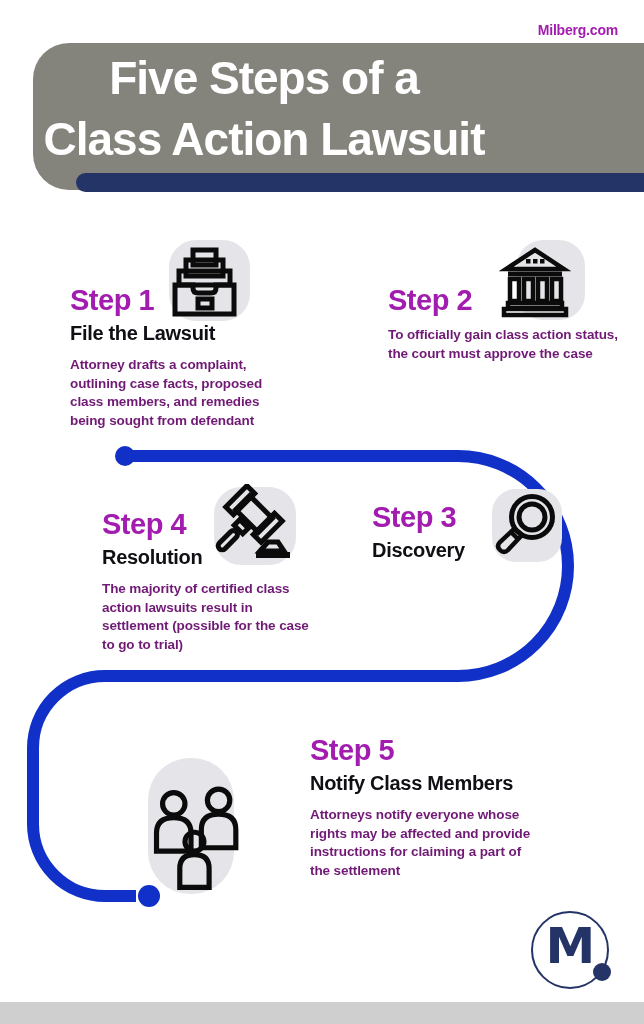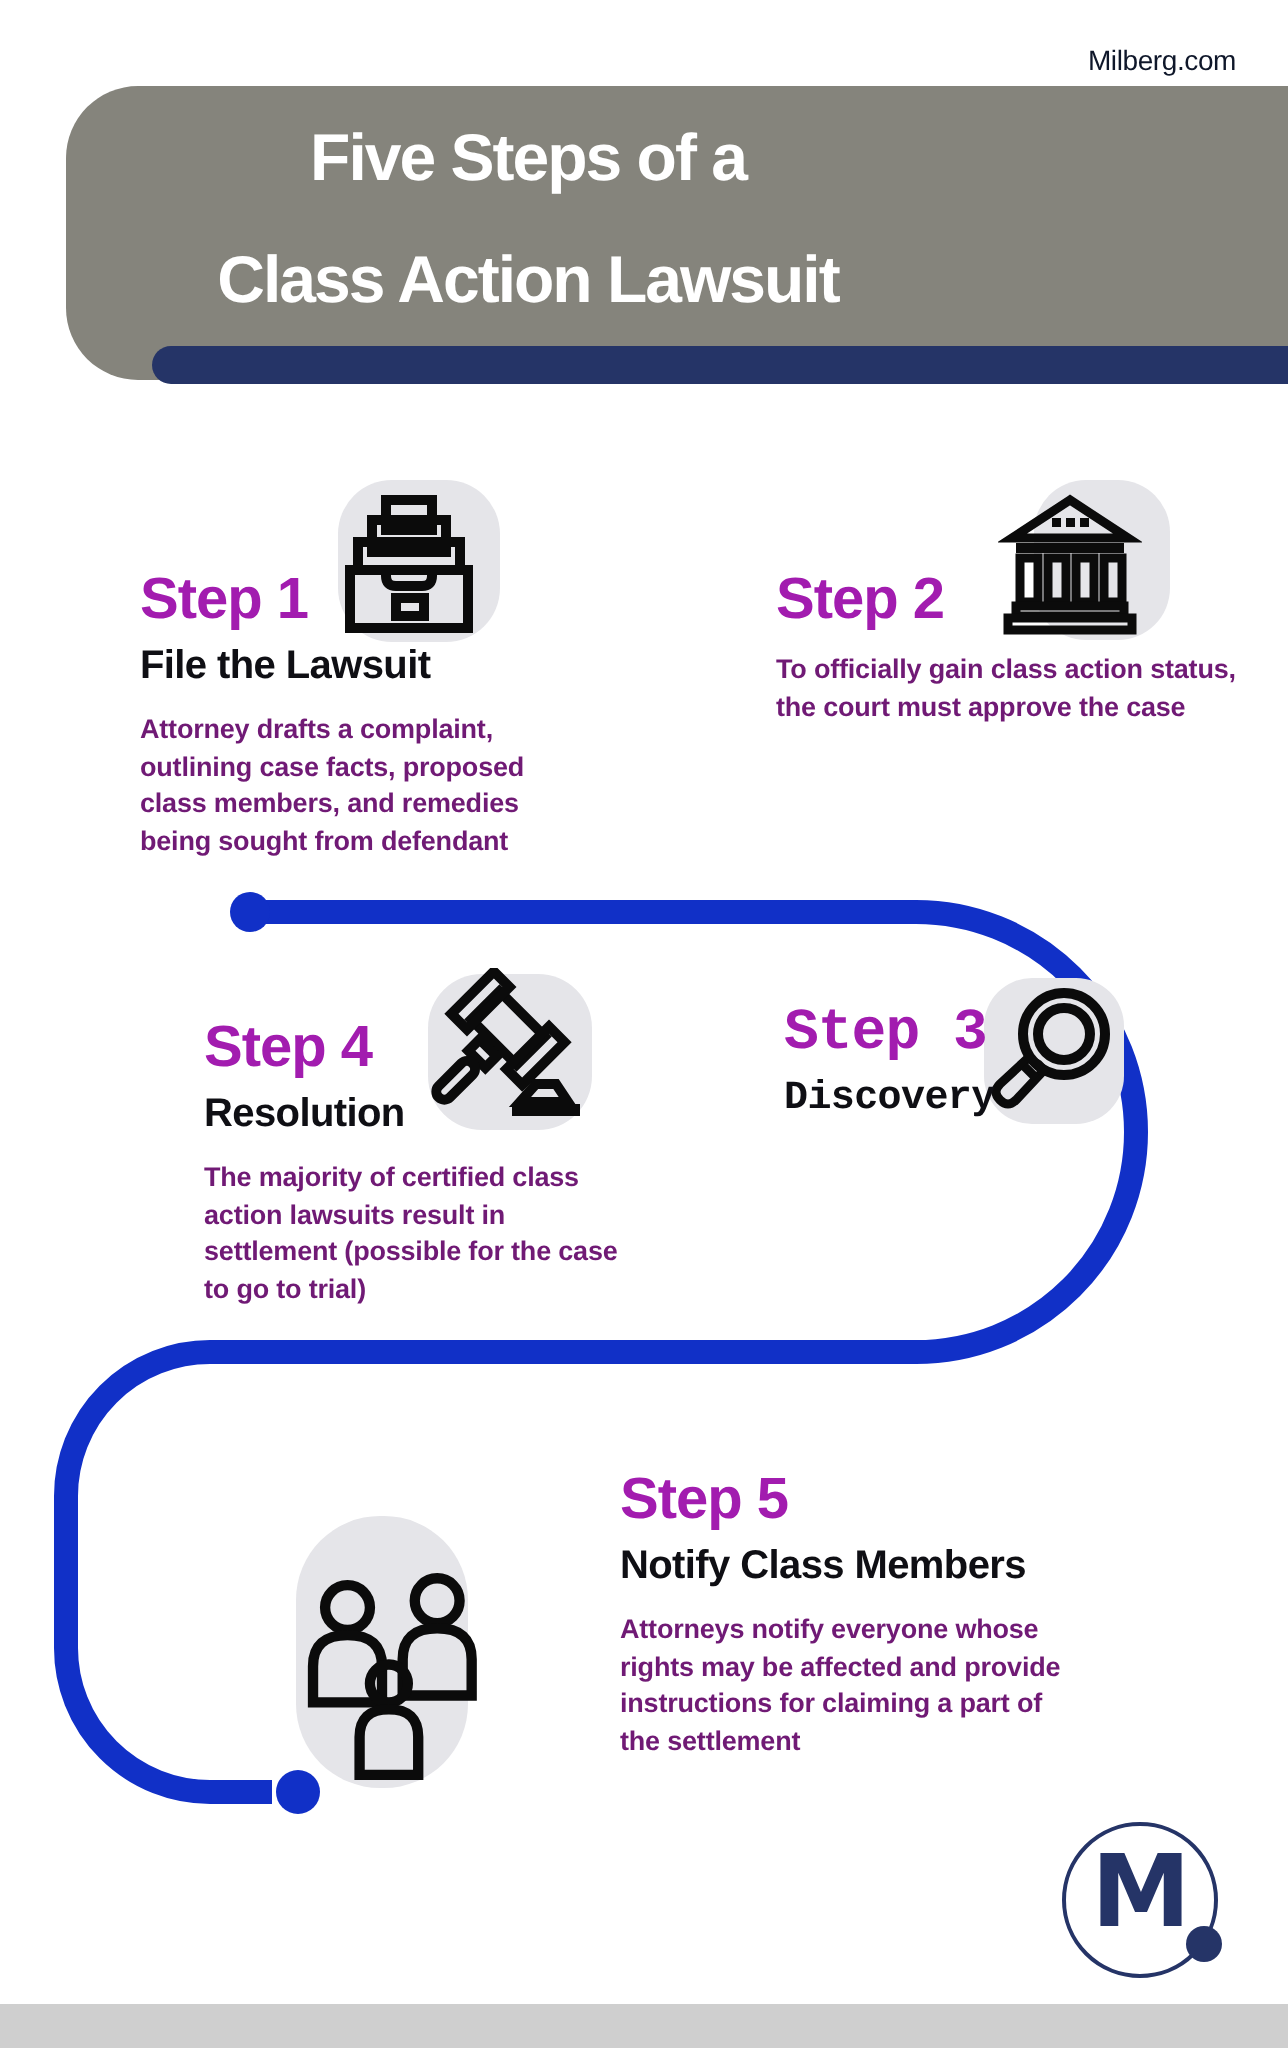--- a/index.html
+++ b/index.html
@@ -5,30 +5,30 @@
   * { margin:0; padding:0; box-sizing:border-box; }
   html,body { background:#ffffff; }
   #page {
     position:relative; width:644px; height:1024px; margin:0 auto;
     background:#ffffff; overflow:hidden;
     font-family:"Liberation Sans","DejaVu Sans",sans-serif;
   }
   
   .site-link {
     position:absolute; top:22px; right:26px;
-    font-size:14px; font-weight:normal; color:#0f172a; letter-spacing:-0.2px;
+    font-size:14px; font-weight:bold; color:#a21caf; letter-spacing:-0.2px;
   }
   .header-box {
     position:absolute; left:33px; top:43px; right:0; height:147px;
     background:#85847c; border-radius:36px 0 0 36px;
   }
   .header-title {
     position:absolute; left:33px; top:48px; width:462px;
     text-align:center; color:#ffffff; font-weight:bold;
-    font-size:33px; line-height:61px; letter-spacing:-1px;
+    font-size:46px; line-height:61px; letter-spacing:-1px;
   }
   .header-underline {
     position:absolute; left:76px; top:173px; right:0; height:19px;
     background:#253467; border-radius:10px 0 0 10px;
   }
   
   .step { position:absolute; }
   .step-label { font-size:29px; line-height:32px; font-weight:bold; color:#a21caf; letter-spacing:-0.5px; }
   .step-name  { font-size:20px; line-height:26px; font-weight:bold; color:#0f0f14; margin-top:4px; letter-spacing:-0.3px; }
   .step-desc  { font-size:13.5px; line-height:18.5px; font-weight:bold; color:#701a75; margin-top:10px; letter-spacing:-0.1px; }
@@ -137,21 +137,21 @@
 
   <div class="icon-bg" style="left:492px; top:489px; width:70px; height:73px; border-radius:24px;"></div>
   <span class="icon-svg" style="left:488px; top:492px;">
     <svg width="72" height="72" viewBox="0 0 72 72" fill="none" stroke="#0b0b0b" stroke-width="5">
       <circle cx="44" cy="25" r="20.5"></circle>
       <circle cx="44" cy="25" r="13"></circle>
       <path d="M31 40 L34 43 L20 58 Q16 62 12 58 Q8 54 12 50 L26 37 Z" stroke-width="4.5"></path>
       <line x1="24" y1="41" x2="30" y2="47" stroke-width="4.5"></line>
     </svg>
   </span>
-  <div class="step" style="left:392px; top:501px; width:225px;font-family:Liberation Mono, monospace;">
+  <div class="step" style="left:372px; top:501px; width:225px;">
     <div class="step-label">Step 3</div>
     <div class="step-name">Discovery</div>
   </div>
 
   <div class="icon-bg" style="left:148px; top:758px; width:86px; height:136px; border-radius:42px;"></div>
   <span class="icon-svg" style="left:141px; top:785px;">
     <svg width="100" height="110" viewBox="0 0 116 122" fill="none" stroke="#0b0b0b" stroke-width="6">
       <circle cx="38" cy="19" r="13"></circle>
       <path d="M18 74 V53 Q18 35 38 35 Q58 35 58 53 V74 Z"></path>
       <circle cx="90" cy="15" r="13"></circle>

